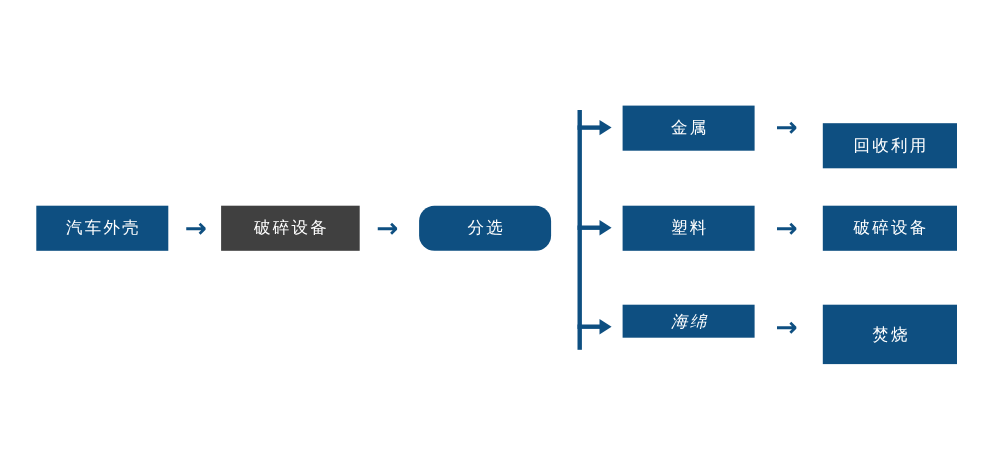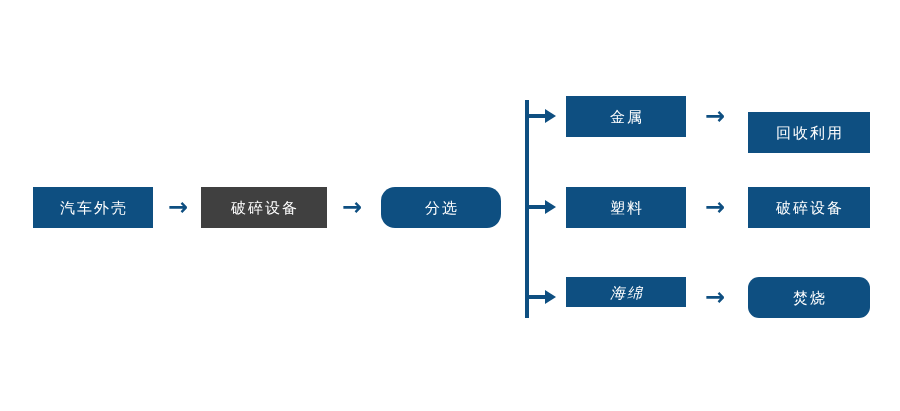--- a/index.html
+++ b/index.html
@@ -115,17 +115,17 @@
 
   <div class="branch-stub" style="left:525px; top:295px; width:22px; height:4px;"></div>
   <div class="branch-head" style="left:545px; top:290px;"></div>
 
   <div class="node blue" style="left:566px; top:277px; width:120px; height:30px;font-style:italic;">
     <span>海绵</span>
   </div>
 
   <div class="arrow" style="left:700px; top:282px; width:30px; height:30px;">→</div>
 
-  <div class="node blue" style="left:748px; top:277px; width:122px; height:41px;border-radius:11px;">
+  <div class="node blue" style="left:748px; top:277px; width:122px; height:54px;">
     <span>焚烧</span>
   </div>
 
 </div>
 
 </body></html>

